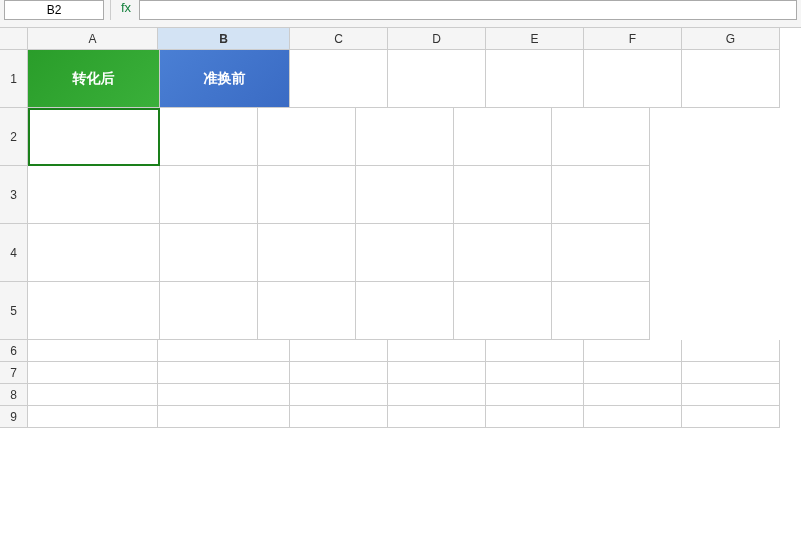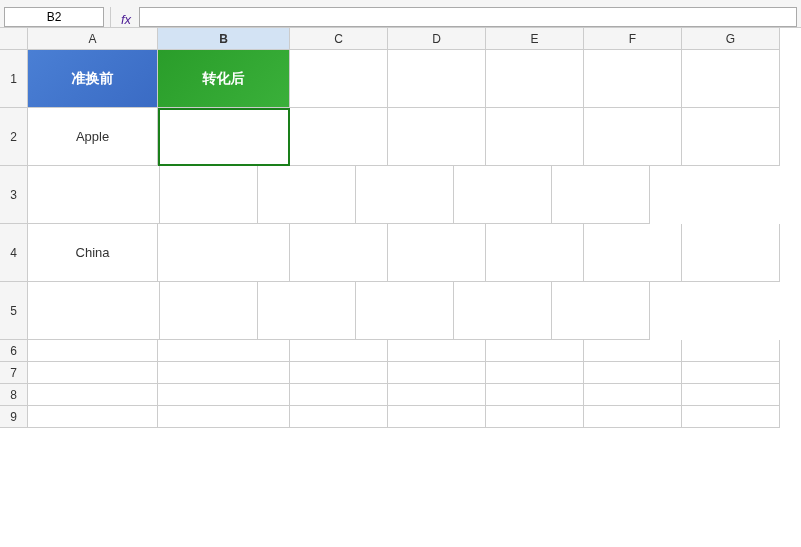--- a/index.html
+++ b/index.html
@@ -6,21 +6,21 @@
     body {
       font-family: 'Microsoft YaHei', Arial, sans-serif;
       font-size: 13px;
       background: #fff;
       overflow: hidden;
     }
 
     
     .toolbar {
       display: flex;
-      align-items: flex-end;
+      align-items: flex-start;
       height: 28px;
       border-bottom: 1px solid #ccc;
       background: #f5f5f5;
       padding: 0 4px;
       gap: 4px;
     }
     .name-box {
       width: 100px;
       height: 20px;
       border: 1px solid #aaa;
@@ -28,23 +28,22 @@
       padding: 0 4px;
       text-align: center;
     }
     .toolbar-sep {
       width: 1px;
       height: 20px;
       background: #ccc;
       margin: 0 2px;
     }
     .fx-icon {
-      font-style: italic;
       font-size: 13px;
-      color: #4c1d95;
+      color: #15803d;
       padding: 0 4px;
     }
     .formula-bar {
       flex: 1;
       height: 20px;
       border: 1px solid #aaa;
       font-size: 12px;
       padding: 0 4px;
     }
 
@@ -172,53 +171,51 @@
     <div class="col-header col-d">D</div>
     <div class="col-header col-e">E</div>
     <div class="col-header col-f">F</div>
     <div class="col-header col-g">G</div>
   </div>
 
   <div class="grid-body">
 
     <div class="grid-row">
       <div class="row-num">1</div>
+      <div class="cell col-b header-cell-b">转化后</div>
       <div class="cell col-a header-cell">准换前</div>
-      <div class="cell col-b header-cell-b">转化后</div>
       <div class="cell col-c"></div>
       <div class="cell col-d"></div>
       <div class="cell col-e"></div>
       <div class="cell col-f"></div>
       <div class="cell col-g"></div>
     </div>
 
     <div class="grid-row">
       <div class="row-num">2</div>
-      <div class="cell col-a">Apple</div>
       <div class="cell col-b selected"></div>
       <div class="cell col-c"></div>
       <div class="cell col-d"></div>
       <div class="cell col-e"></div>
       <div class="cell col-f"></div>
       <div class="cell col-g"></div>
     </div>
 
     <div class="grid-row">
       <div class="row-num">3</div>
       <div class="cell col-b"></div>
       <div class="cell col-c"></div>
       <div class="cell col-d"></div>
       <div class="cell col-e"></div>
       <div class="cell col-f"></div>
       <div class="cell col-g"></div>
     </div>
 
     <div class="grid-row">
       <div class="row-num">4</div>
-      <div class="cell col-a">China</div>
       <div class="cell col-b"></div>
       <div class="cell col-c"></div>
       <div class="cell col-d"></div>
       <div class="cell col-e"></div>
       <div class="cell col-f"></div>
       <div class="cell col-g"></div>
     </div>
 
     <div class="grid-row">
       <div class="row-num">5</div>

